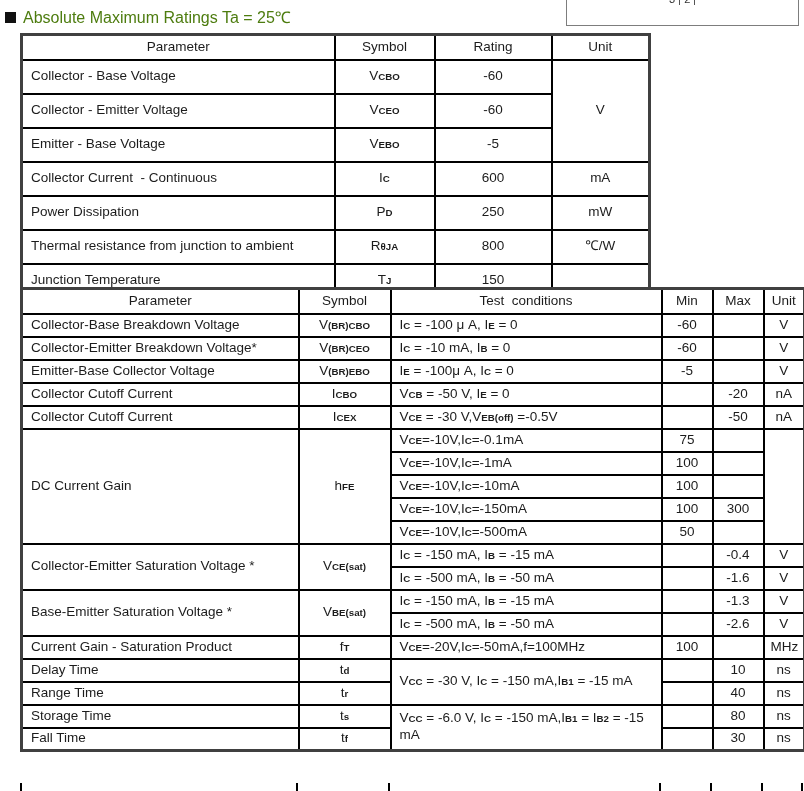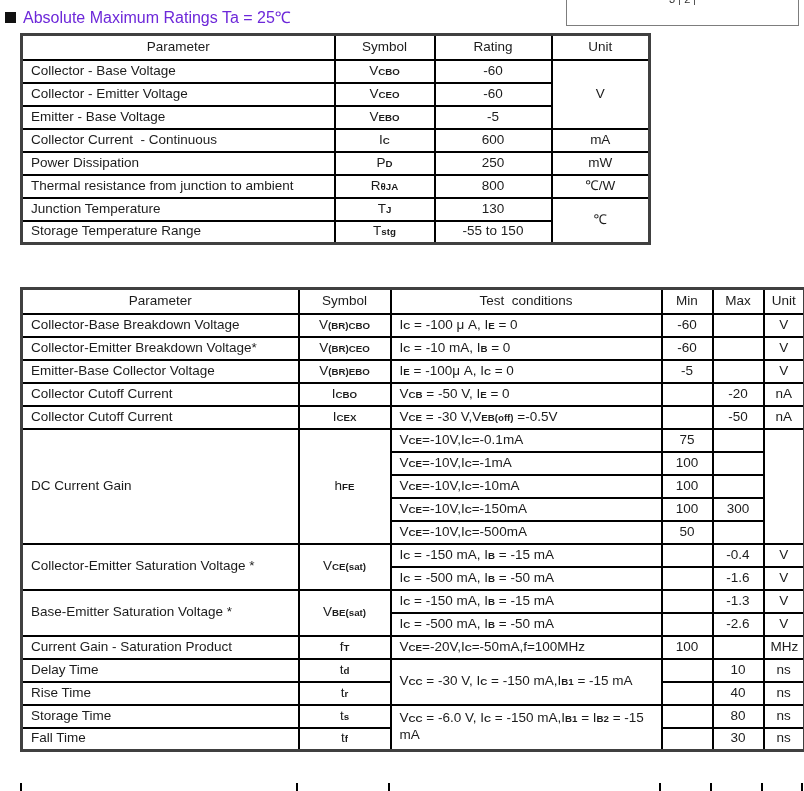--- a/index.html
+++ b/index.html
@@ -1,21 +1,21 @@
 <!DOCTYPE html>
 <html><head>
 <meta charset="utf-8">
 <style>
   * { margin:0; padding:0; box-sizing:border-box; }
   html,body { width:804px; height:791px; background:#ffffff; overflow:hidden;
     font-family:"Liberation Sans", sans-serif; color:#1c1c1c; }
   .page { position:relative; width:804px; height:791px; background:#fff; }
 
   .sec-title { position:absolute; left:5px; display:flex; align-items:center;
-    font-size:16px; color:#6d28d9; white-space:pre; }
+    font-size:16px; color:#4d7c0f; white-space:pre; }
   .sec-title .sq { width:11px; height:11px; background:#111; display:inline-block;
     margin-right:7px; flex:0 0 auto; }
   #title1 { top:6px; }
   #title2 { top:263px; }
 
   .corner-box { position:absolute; left:566px; top:-7px; width:233px; height:33px;
     border:1px solid #7d7d7d; background:#fff; overflow:hidden; }
   .corner-marks { position:absolute; left:98px; top:3px; display:flex; }
   .corner-cell { font-size:11px; color:#333; padding:0 4px; border-right:1px solid #555;
     line-height:11px; margin-top:-3px; }
@@ -23,21 +23,21 @@
   table { border-collapse:collapse; table-layout:fixed; position:absolute;
     background:#fff; border:3px solid #404040; }
   th, td { border:2px solid #000; font-size:13.5px; font-weight:normal;
     color:#1c1c1c; padding:0 6px; white-space:pre-wrap; line-height:1.25; }
   .c { text-align:center; }
   .l { text-align:left; padding-left:8px; }
   .sb { font-size:0.72em;font-weight:bold; }
 
   #t1 { left:20px; top:33px; width:628px; }
   #t1 th { height:25px; }
-  #t1 td { height:23px; }
+  #t1 td { height:34px; }
 
   #t2 { left:20px; top:287px; width:783px; }
   #t2 th { height:25px; }
   #t2 td { height:23px; }
 
   .stubs { position:absolute; left:20px; top:783px; width:783px; height:8px; }
   .stub { position:absolute; top:0; width:2px; height:8px; background:#000; }
 </style>
 </head>
 <body>
@@ -100,21 +100,21 @@
     </tr>
     <tr>
       <td class="l">Thermal resistance from junction to ambient</td>
       <td class="c">R<span class="sb">θJA</span></td>
       <td class="c">800</td>
       <td class="c">℃/W</td>
     </tr>
     <tr>
       <td class="l">Junction Temperature</td>
       <td class="c">T<span class="sb">J</span></td>
-      <td class="c">130</td>
+      <td class="c">150</td>
       <td class="c" rowspan="2">℃</td>
     </tr>
     <tr>
       <td class="l">Storage Temperature Range</td>
       <td class="c">T<span class="sb">stg</span></td>
       <td class="c">-55 to 150</td>
     </tr>
   </tbody>
     </table>
 
@@ -243,21 +243,21 @@
     </tr>
     <tr>
       <td class="l">Delay Time</td>
       <td class="c">t<span class="sb">d</span></td>
       <td class="l" rowspan="2">V<span class="sb">CC</span> = -30 V, I<span class="sb">C</span> = -150 mA,I<span class="sb">B1</span> = -15 mA</td>
       <td class="c"></td>
       <td class="c">10</td>
       <td class="c">ns</td>
     </tr>
     <tr>
-      <td class="l">Rise Time</td>
+      <td class="l">Range Time</td>
       <td class="c">t<span class="sb">r</span></td>
       <td class="c"></td>
       <td class="c">40</td>
       <td class="c">ns</td>
     </tr>
     <tr>
       <td class="l">Storage Time</td>
       <td class="c">t<span class="sb">s</span></td>
       <td class="l" rowspan="2">V<span class="sb">CC</span> = -6.0 V, I<span class="sb">C</span> = -150 mA,I<span class="sb">B1</span> = I<span class="sb">B2</span> = -15 mA</td>
       <td class="c"></td>

